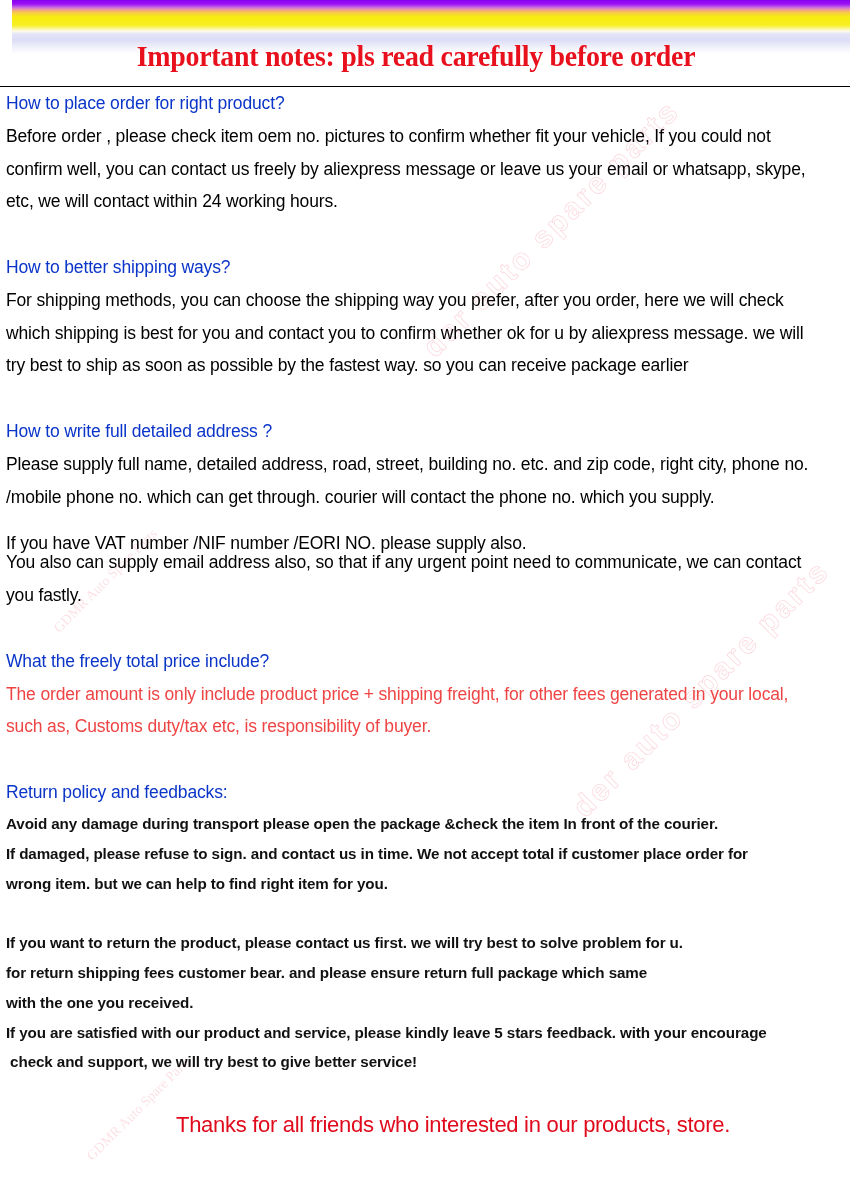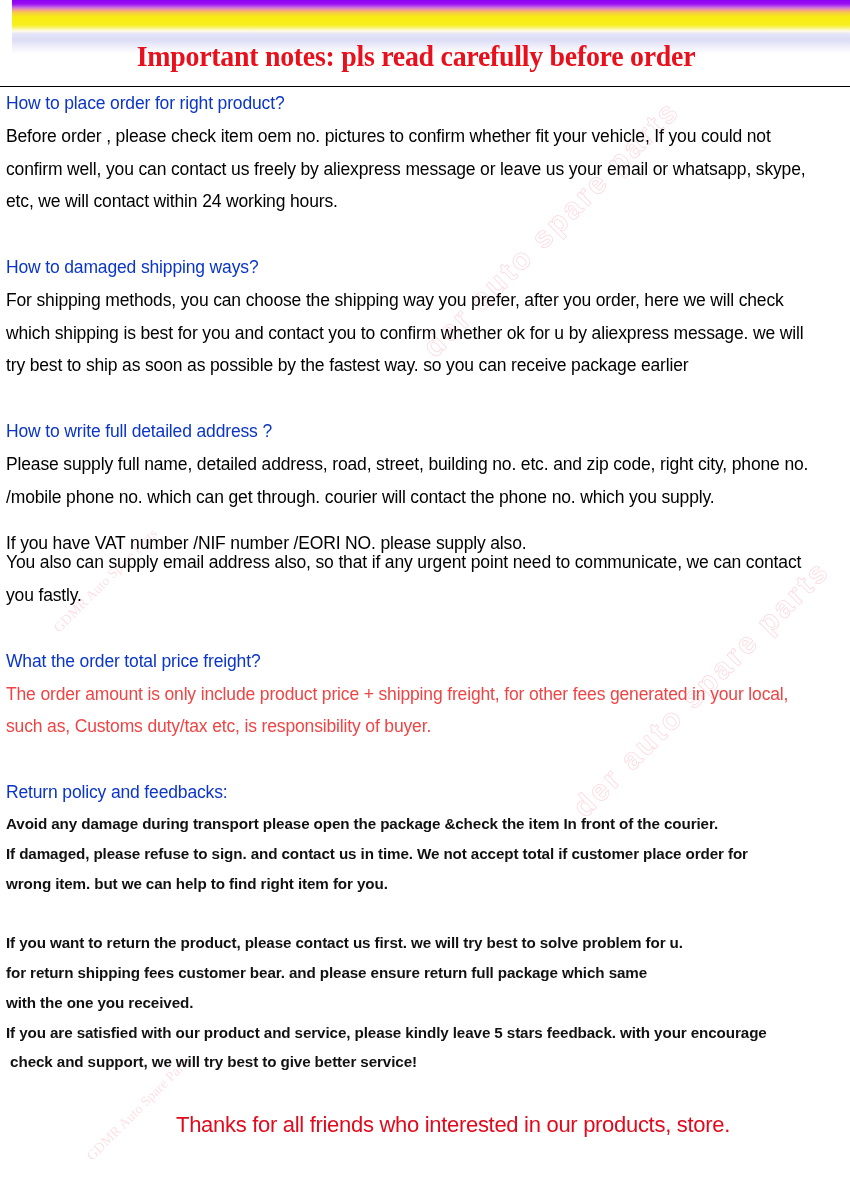--- a/index.html
+++ b/index.html
@@ -71,37 +71,37 @@
 <div class="content">
 
   <div>
     <div class="line h" style="top:4px">How to place order for right product?</div>
     <div class="line" style="top:37px">Before order , please check item oem no.  pictures to confirm whether fit your vehicle, If you could not</div>
     <div class="line" style="top:70px">confirm well, you can contact us freely by aliexpress message  or leave us your email or whatsapp, skype,</div>
     <div class="line" style="top:102px">etc, we will contact within 24 working hours.</div>
   </div>
 
   <div>
-    <div class="line h" style="top:168px">How to damaged shipping ways?</div>
+    <div class="line h" style="top:168px">How to better shipping ways?</div>
     <div class="line" style="top:201px">For shipping methods, you can choose the shipping  way you prefer, after you order, here we will check</div>
     <div class="line" style="top:234px">which shipping is best for you and contact you to confirm whether ok for u by aliexpress message. we will</div>
     <div class="line" style="top:266px">try best to ship as soon as possible by the fastest way. so you can receive package earlier</div>
   </div>
 
   <div>
     <div class="line h" style="top:332px">How to write full detailed address ?</div>
     <div class="line" style="top:365px">Please supply full name, detailed address, road, street, building no. etc. and zip code, right city, phone no.</div>
     <div class="line" style="top:398px">/mobile phone no. which can get through. courier will contact the phone no. which you supply.</div>
     <div class="line" style="top:444px">If you have VAT number /NIF number /EORI NO. please supply also.</div>
     <div class="line" style="top:463px">You also can supply email address also, so that if any urgent point need to communicate, we can contact</div>
     <div class="line" style="top:496px">you fastly.</div>
   </div>
 
   <div>
-    <div class="line h" style="top:562px">What the order total price freight?</div>
+    <div class="line h" style="top:562px">What the freely total price include?</div>
     <div class="line red" style="top:595px">The order amount is only include product price + shipping freight, for other fees generated in your local,</div>
     <div class="line red" style="top:627px">such as, Customs duty/tax etc, is responsibility of buyer.</div>
   </div>
 
   <div>
     <div class="line h" style="top:693px">Return policy and feedbacks:</div>
     <div class="line bold-small" style="top:725px">Avoid any damage during transport please open the package &amp;check the item In front of the courier.</div>
     <div class="line bold-small" style="top:755px">If damaged, please refuse to sign. and contact us in time.  We not accept total if customer place order for</div>
     <div class="line bold-small" style="top:785px">wrong item. but we can help to find right item for you.</div>
     <div class="line bold-small" style="top:844px">If you want to return the product, please contact us first. we will try best to solve problem for u.</div>

